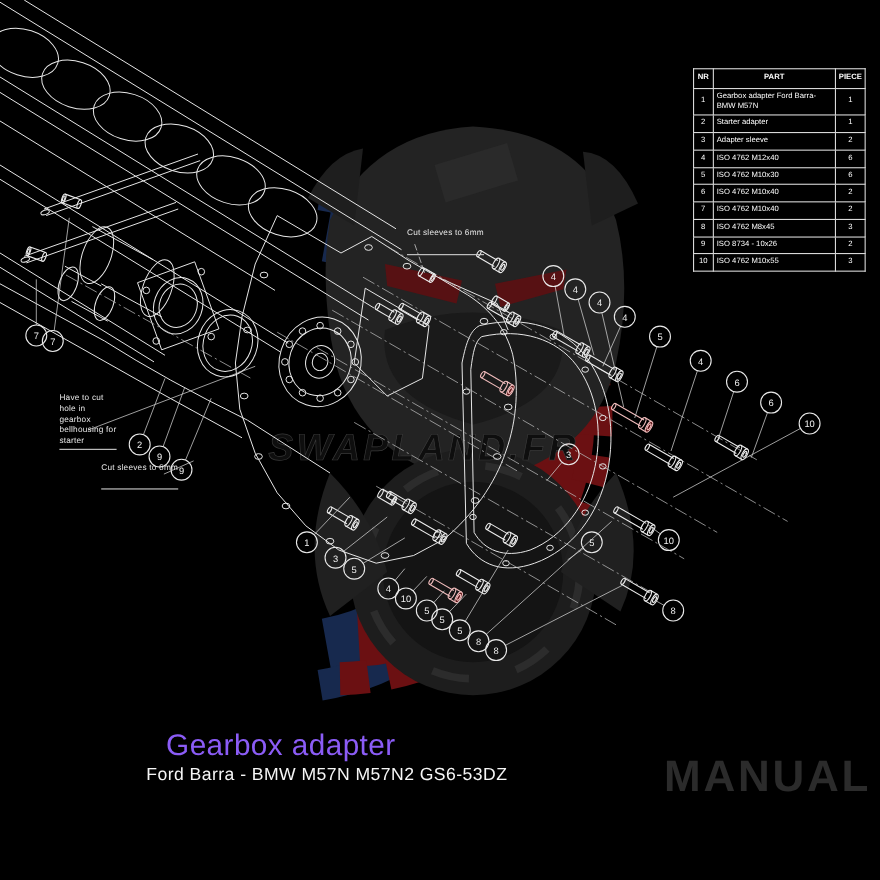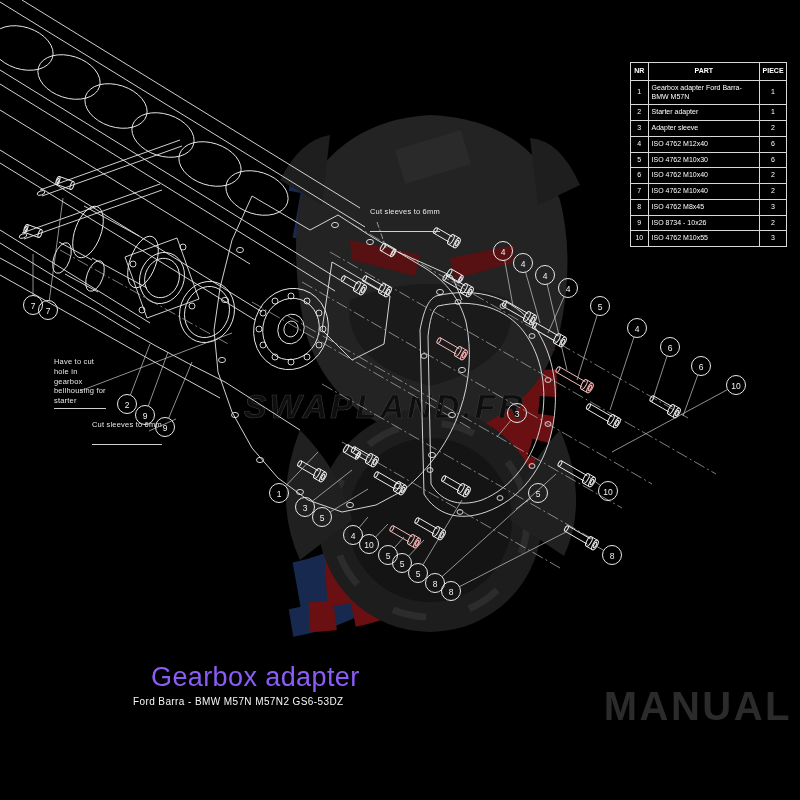--- a/index.html
+++ b/index.html
@@ -10,21 +10,21 @@
   .underline{border-bottom:1px solid #cfcfcf;padding-bottom:14px;}
   #note{white-space:pre-line;width:52px;border-bottom:1px solid #cfcfcf;padding-bottom:2px;margin-left:20px;}
   #parts-table{position:absolute;left:630px;top:62px;border-collapse:collapse;
                color:#fff;font-size:7px;table-layout:fixed;width:157px;background:rgba(0,0,0,.55);}
   #parts-table th,#parts-table td{border:1px solid #d8d8d8;padding:3px 3px;vertical-align:middle;line-height:1.25;}
   #parts-table th{font-weight:700;text-align:center;padding:4px 2px;}
   #parts-table td.c{text-align:center;}
   .col-nr{width:17px;}.col-part{width:108px;}.col-piece{width:26px;}
   #footer-title{position:absolute;left:132px;top:662px;color:#8b5cf6;font-weight:400;
                 font-size:27px;letter-spacing:.4px;margin-left:19px;}
-  #footer-sub{position:absolute;left:133px;top:696px;color:#f6f6f6;font-size:10px;letter-spacing:.4px;}
+  #footer-sub{position:absolute;left:133px;top:696px;color:#f6f6f6;font-size:16px;letter-spacing:.4px;}
   #manual{position:absolute;right:8px;top:684px;color:#2b2b2b;font-size:40px;
           font-weight:600;letter-spacing:2.5px;}
 </style>
 </head>
 <body>
 
 <div id="stage">
 
   <svg id="drawing" width="800" height="800" viewBox="0 0 800 800">
 

